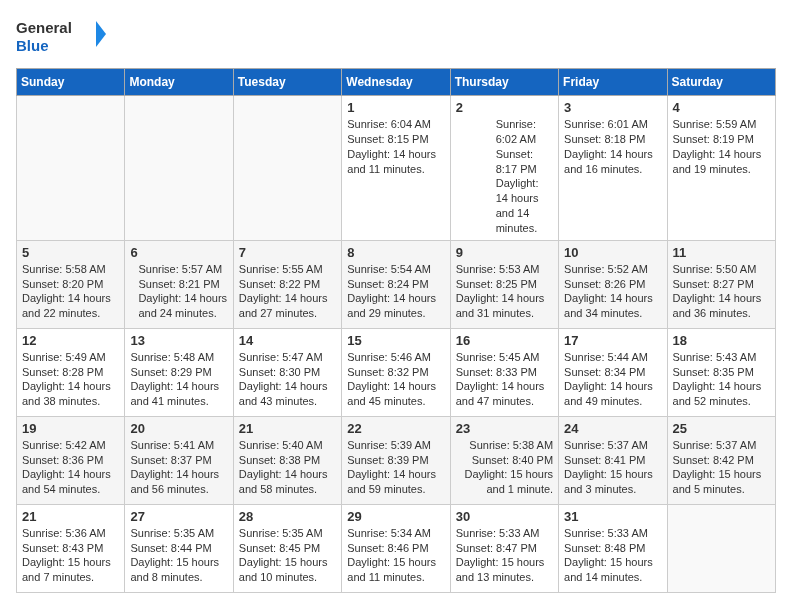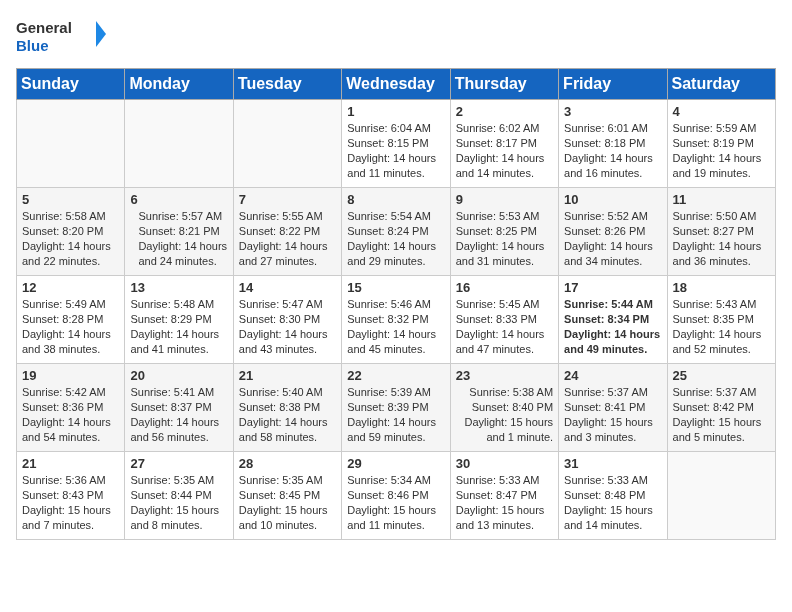--- a/index.html
+++ b/index.html
@@ -38,21 +38,21 @@
       border-collapse: collapse;
       font-size: 11px;
     }
     thead tr {
       background-color: #1565c0;
       color: #fff;
     }
     thead th {
       padding: 6px 4px;
       text-align: left;
-      font-size: 16px;
+      font-size: 12px;
       font-weight: bold;
       border: 1px solid #aaa;
     }
     tbody tr {
       background: #fff;
     }
     tbody tr:nth-child(even) {
       background: #f5f5f5;
     }
     tbody td {
@@ -114,21 +114,21 @@
         <td class="empty-cell"></td>
         <td>
           <span class="day-number">1</span>
           <div class="day-info" style="white-space: pre-line;">Sunrise: 6:04 AM
 Sunset: 8:15 PM
 Daylight: 14 hours
 and 11 minutes.</div>
         </td>
         <td>
           <span class="day-number">2</span>
-          <div class="day-info" style="white-space: pre-line;">Sunrise: 6:02 AM
+          <div class="day-info" style="white-space: pre-line; margin-left: 40px;">Sunrise: 6:02 AM
 Sunset: 8:17 PM
 Daylight: 14 hours
 and 14 minutes.</div>
         </td>
         <td>
           <span class="day-number">3</span>
           <div class="day-info" style="white-space: pre-line;">Sunrise: 6:01 AM
 Sunset: 8:18 PM
 Daylight: 14 hours
 and 16 minutes.</div>
@@ -223,21 +223,21 @@
         </td>
         <td>
           <span class="day-number">16</span>
           <div class="day-info" style="white-space: pre-line;">Sunrise: 5:45 AM
 Sunset: 8:33 PM
 Daylight: 14 hours
 and 47 minutes.</div>
         </td>
         <td>
           <span class="day-number">17</span>
-          <div class="day-info" style="white-space: pre-line; font-weight: bold;">Sunrise: 5:44 AM
+          <div class="day-info" style="white-space: pre-line;">Sunrise: 5:44 AM
 Sunset: 8:34 PM
 Daylight: 14 hours
 and 49 minutes.</div>
         </td>
         <td>
           <span class="day-number">18</span>
           <div class="day-info" style="white-space: pre-line;">Sunrise: 5:43 AM
 Sunset: 8:35 PM
 Daylight: 14 hours
 and 52 minutes.</div>

